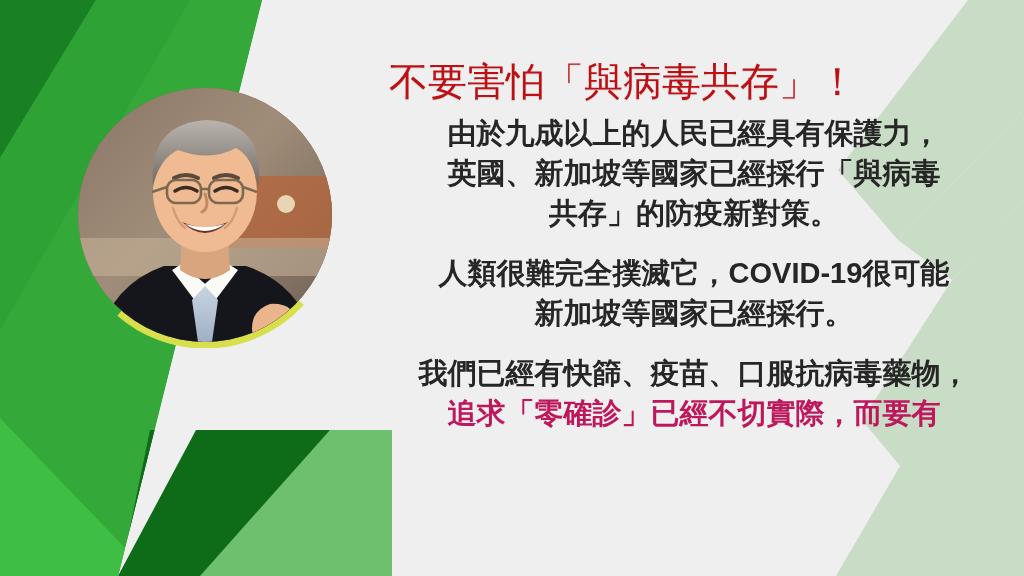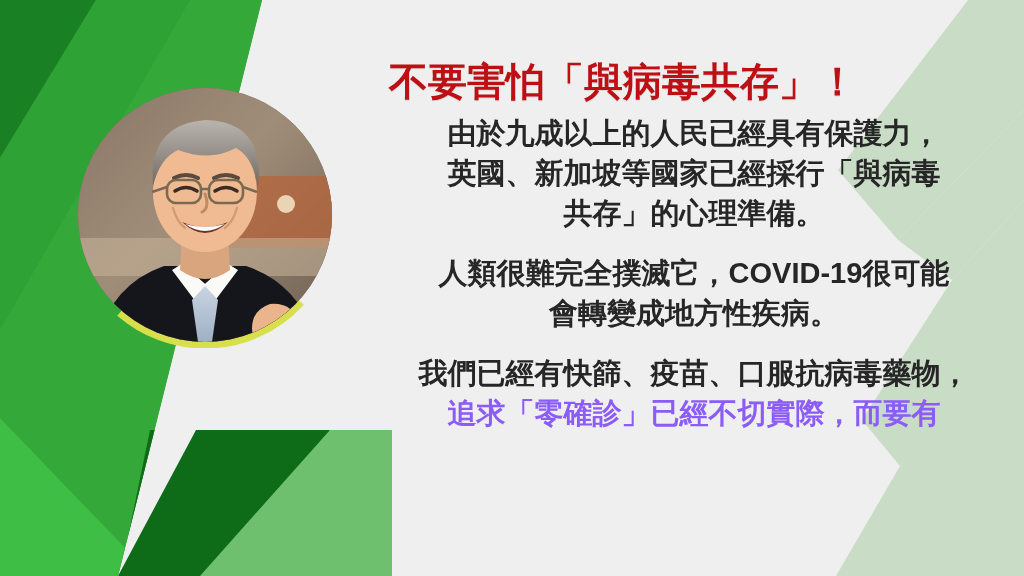--- a/index.html
+++ b/index.html
@@ -105,38 +105,38 @@
 
   
   .content {
     position: absolute;
     left: 389px; top: 62px;
     width: 610px;
   }
   .headline {
     color: #BE1014;
     font-size: 39px;
-    font-weight: 700;
+    font-weight: 400;
     line-height: 1.05;
     letter-spacing: 0px;
     margin: 0 0 10px 0;
     white-space: nowrap;
     text-shadow: 0 1px 1px rgba(0,0,0,.10);
   }
   .para {
     color: #262626;
     font-size: 29px;
     font-weight: 700;
     line-height: 40px;
     margin: 0 0 14px 0;
     letter-spacing: 0px;
     text-align: center;
   }
   .para .line { display: block; white-space: nowrap; }
-  .para .line.red { color: #8b5cf6; }
+  .para .line.red { color: #be185d; }
   .spacer-1 { height: 6px; }
   .spacer-2 { height: 6px; }
 </style>
 </head>
 <body>
 
 <div id="stage">
 
   <div class="right-panel">
     <div class="chev chev-a"></div>
@@ -274,28 +274,28 @@
   </div>
 
 
   <div class="content">
 
     <h1 class="headline">不要害怕「與病毒共存」！</h1>
 
     <div class="para">
       <span class="line">由於九成以上的人民已經具有保護力，</span>
       <span class="line">英國、新加坡等國家已經採行「與病毒</span>
-      <span class="line">共存」的心理準備。</span>
+      <span class="line">共存」的防疫新對策。</span>
     </div>
 
     <div class="spacer-1"></div>
 
     <div class="para">
       <span class="line">人類很難完全撲滅它，COVID-19很可能</span>
-      <span class="line">會轉變成地方性疾病。</span>
+      <span class="line">新加坡等國家已經採行。</span>
     </div>
 
     <div class="spacer-2"></div>
 
     <div class="para">
       <span class="line">我們已經有快篩、疫苗、口服抗病毒藥物，</span>
       <span class="line red">追求「零確診」已經不切實際，而要有</span>
     </div>
 
   </div>

